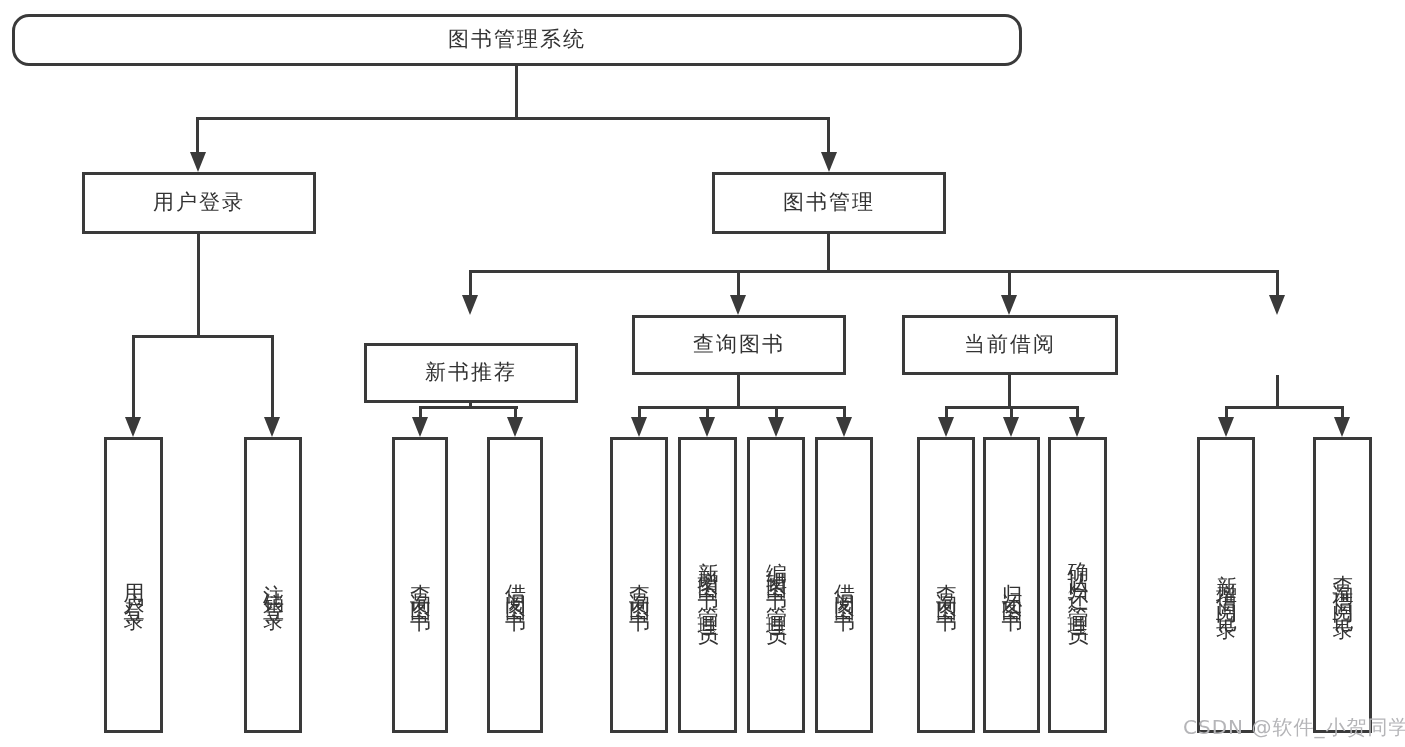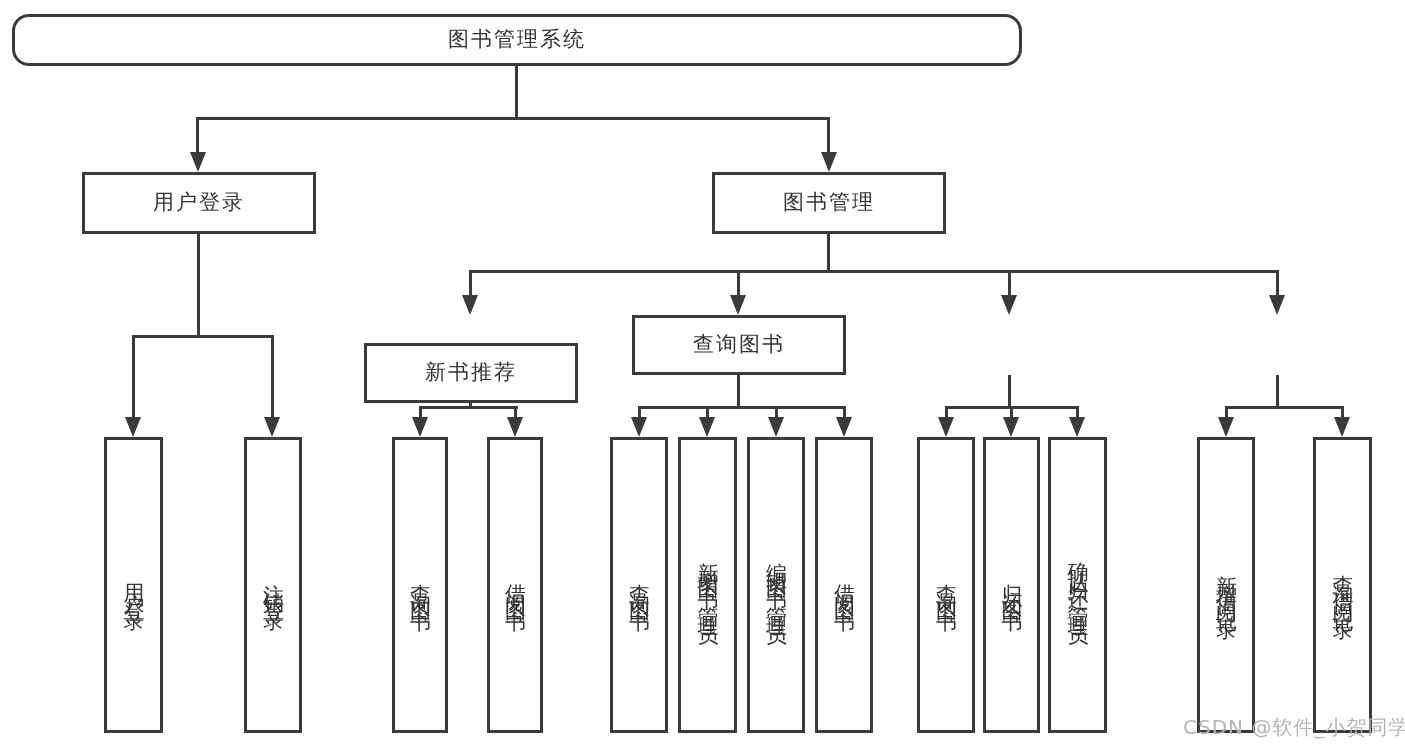--- a/index.html
+++ b/index.html
@@ -114,20 +114,21 @@
   <div class="arrow" style="left:1218px; top:417px;"></div>
   <div class="arrow" style="left:1334px; top:417px;"></div>
 
   <div class="box" style="left:12px; top:14px; width:1010px; height:52px;border-radius:17px;">图书管理系统</div>
 
   <div class="box" style="left:82px; top:172px; width:234px; height:62px;">用户登录</div>
   <div class="box" style="left:712px; top:172px; width:234px; height:62px;">图书管理</div>
 
   <div class="box" style="left:364px; top:315px; width:214px; height:60px;margin-top:28px;">新书推荐</div>
   <div class="box" style="left:632px; top:315px; width:214px; height:60px;">查询图书</div>
+  <div class="box" style="left:902px; top:315px; width:216px; height:60px;">当前借阅</div>
 
   <div class="box vbox" style="left:104px; top:437px; width:59px; height:296px;">用户登录</div>
   <div class="box vbox" style="left:244px; top:437px; width:58px; height:296px;">注销登录</div>
 
   <div class="box vbox" style="left:392px; top:437px; width:56px; height:296px;">查询图书</div>
   <div class="box vbox" style="left:487px; top:437px; width:56px; height:296px;">借阅图书</div>
 
   <div class="box vbox" style="left:610px; top:437px; width:58px; height:296px;">查询图书</div>
   <div class="box vbox" style="left:678px; top:437px; width:59px; height:296px;">新增图书（管理员）</div>
   <div class="box vbox" style="left:747px; top:437px; width:58px; height:296px;">编辑图书（管理员）</div>

